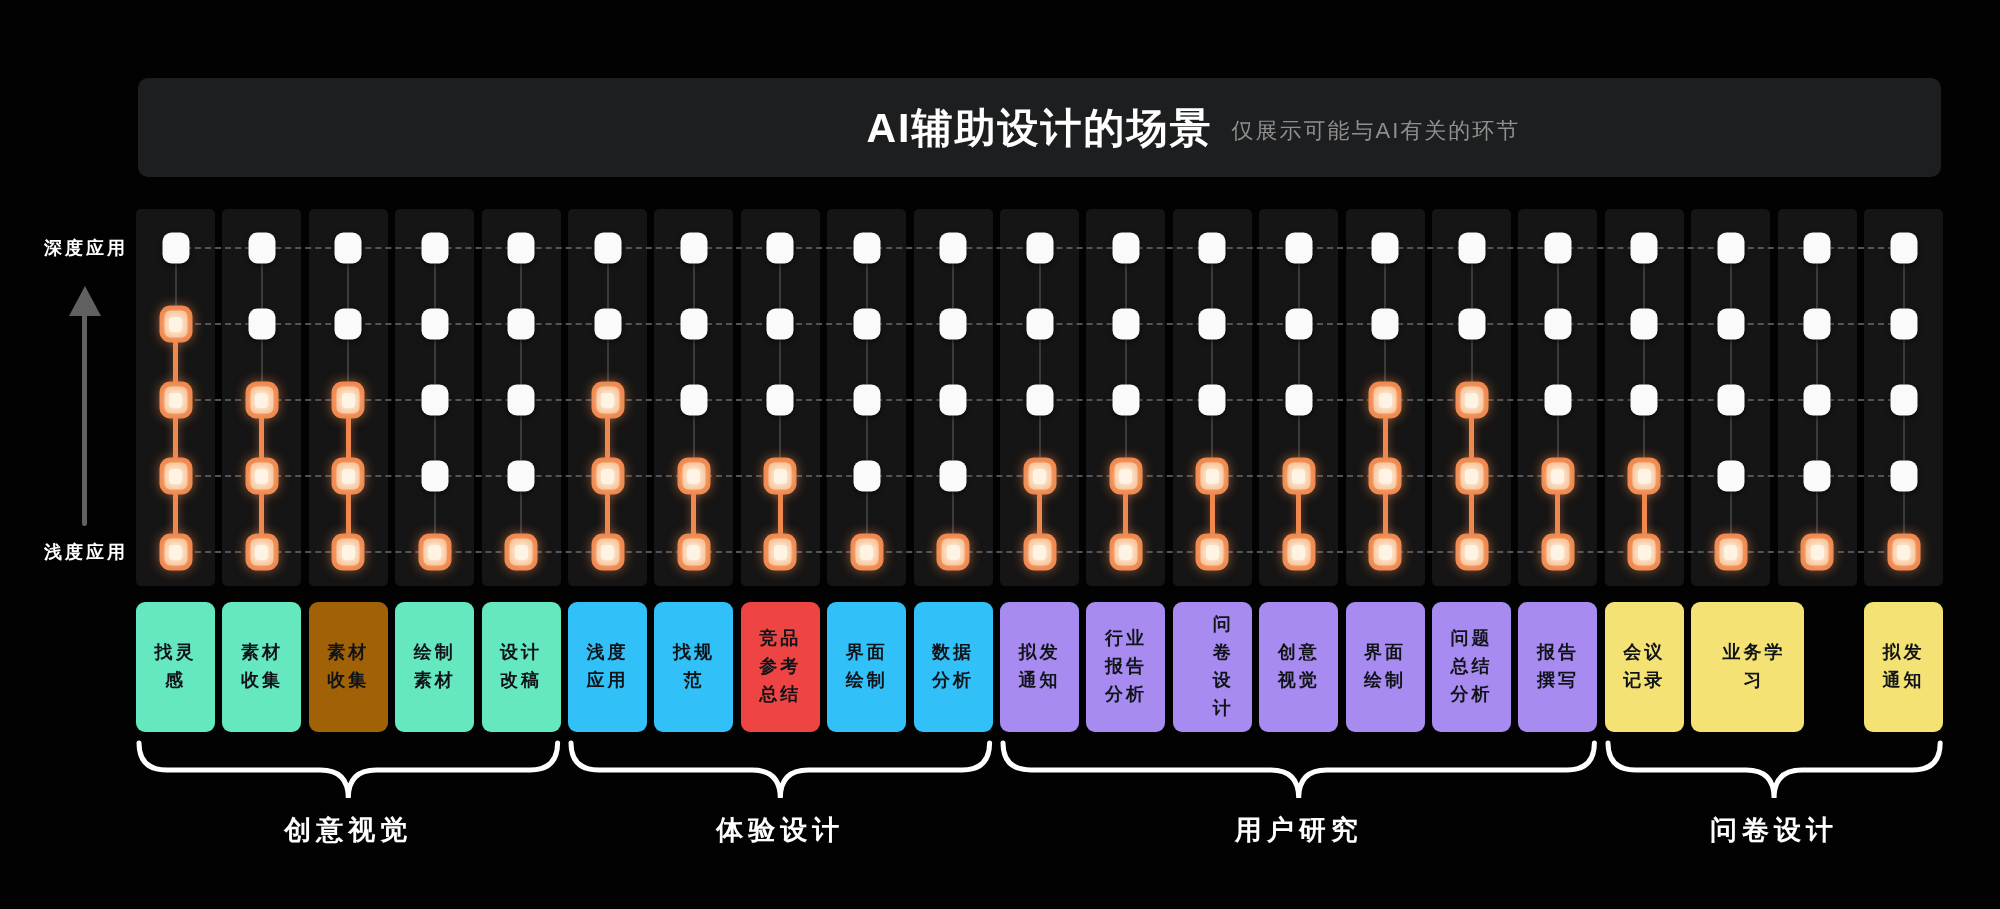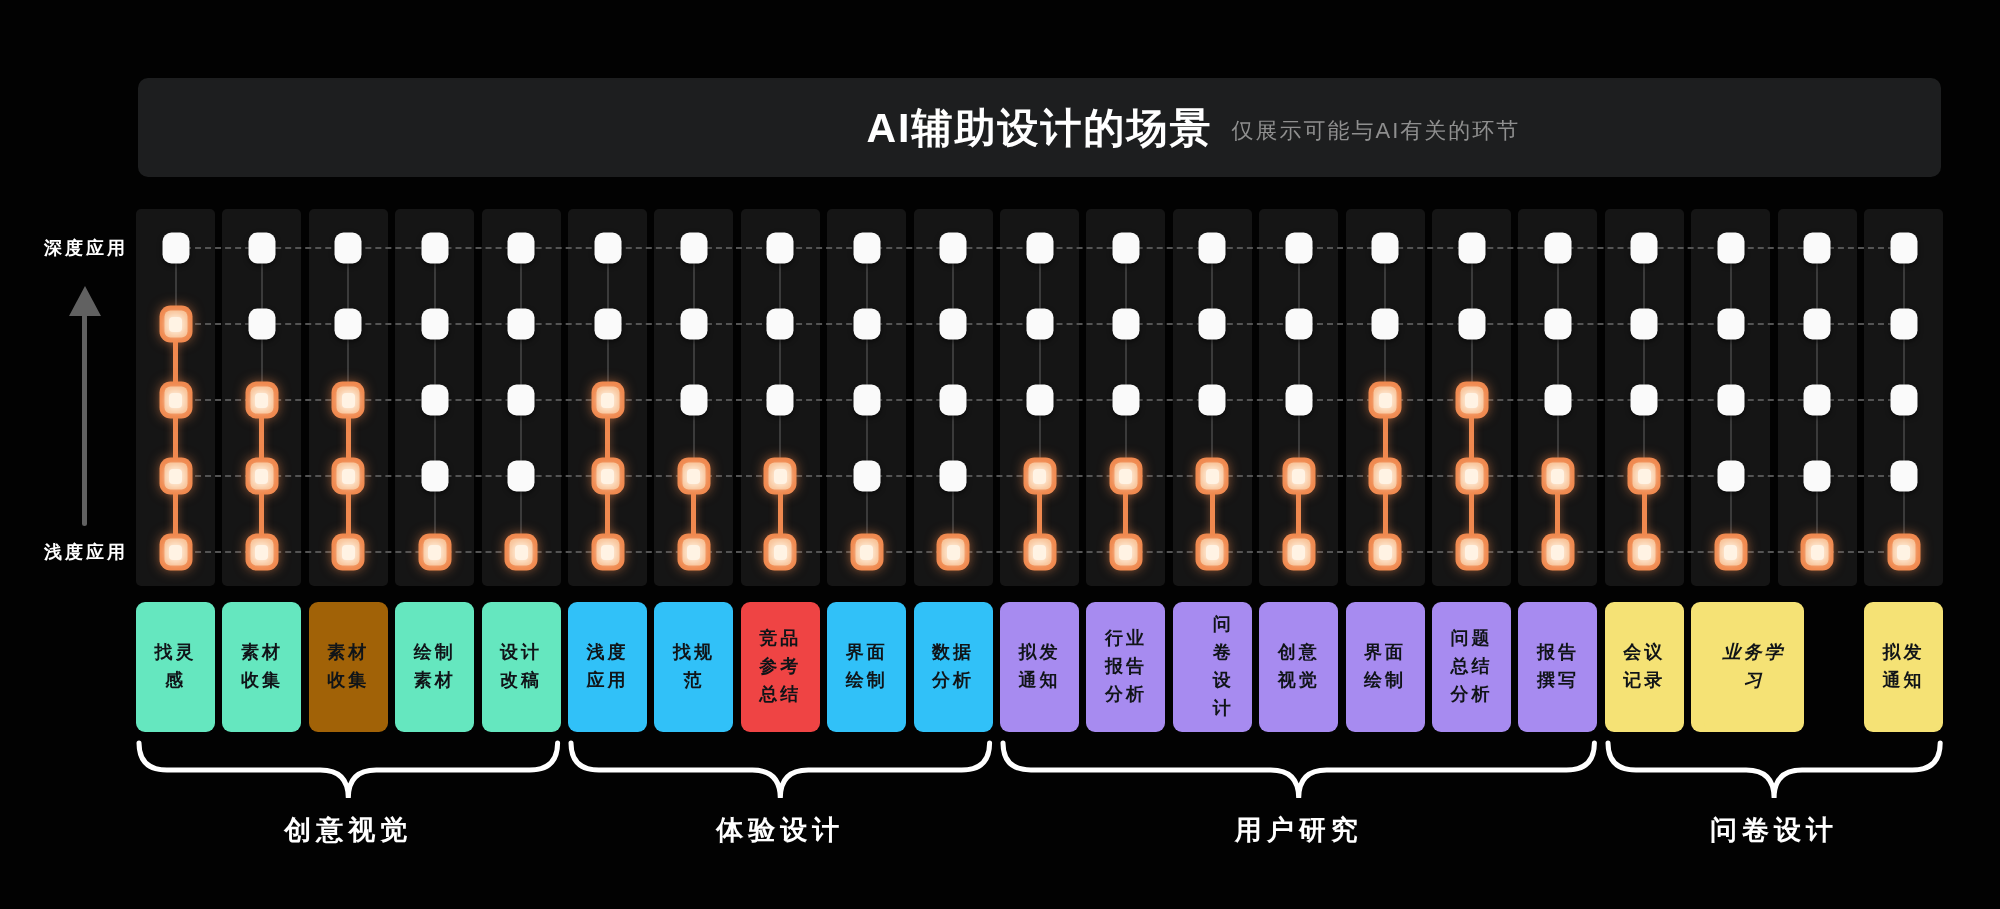--- a/index.html
+++ b/index.html
@@ -388,21 +388,21 @@
       <div class="labelbox" style="left: 1259.2px; width: 79px; background: rgb(167, 139, 240);">创意视觉</div>
       <div class="labelbox" style="left: 1345.6px; width: 79px; background: rgb(167, 139, 240);">界面绘制</div>
       <div class="labelbox" style="left: 1432px; width: 79px; background: rgb(167, 139, 240);">问题总结分析</div>
       <div class="labelbox" style="left: 1518.4px; width: 79px; background: rgb(167, 139, 240);">报告撰写</div>
       <svg class="bracket" width="597.4000000000001" height="64" style="left: 1000px;">
         <path d="M3,3 Q3,30 31,30 L270.70000000000005,30 Q298.70000000000005,30 298.70000000000005,58 Q298.70000000000005,30 326.70000000000005,30 L566.4000000000001,30 Q594.4000000000001,30 594.4000000000001,3" fill="none" stroke="#ffffff" stroke-width="5" stroke-linecap="round"></path>
       </svg>
       <div class="group-label" style="left: 1298.7px;">用户研究</div>
       <div class="labelbox" style="left: 1604.8px; width: 79px; background: rgb(245, 226, 117);">会议记录</div>
       <div class="labelbox" style="left: 1691.2px; width: 79px; background: rgb(245, 226, 117);">面试出题</div>
-      <div class="labelbox" style="left: 1704px; width: 100px; background: rgb(245, 226, 117); font-style: italic;">业务学习</div>
+      <div class="labelbox" style="left: 1704px; width: 100px; background: rgb(245, 226, 117);">业务学习</div>
       <div class="labelbox" style="left: 1864px; width: 79px; background: rgb(245, 226, 117);">拟发通知</div>
       <svg class="bracket" width="338.1999999999998" height="64" style="left: 1604.8px;">
         <path d="M3,3 Q3,30 31,30 L141.0999999999999,30 Q169.0999999999999,30 169.0999999999999,58 Q169.0999999999999,30 197.0999999999999,30 L307.1999999999998,30 Q335.1999999999998,30 335.1999999999998,3" fill="none" stroke="#ffffff" stroke-width="5" stroke-linecap="round"></path>
       </svg>
       <div class="group-label" style="left: 1773.9px;">问卷设计</div>
     </div>
 
 </div>
 
 </body></html>

